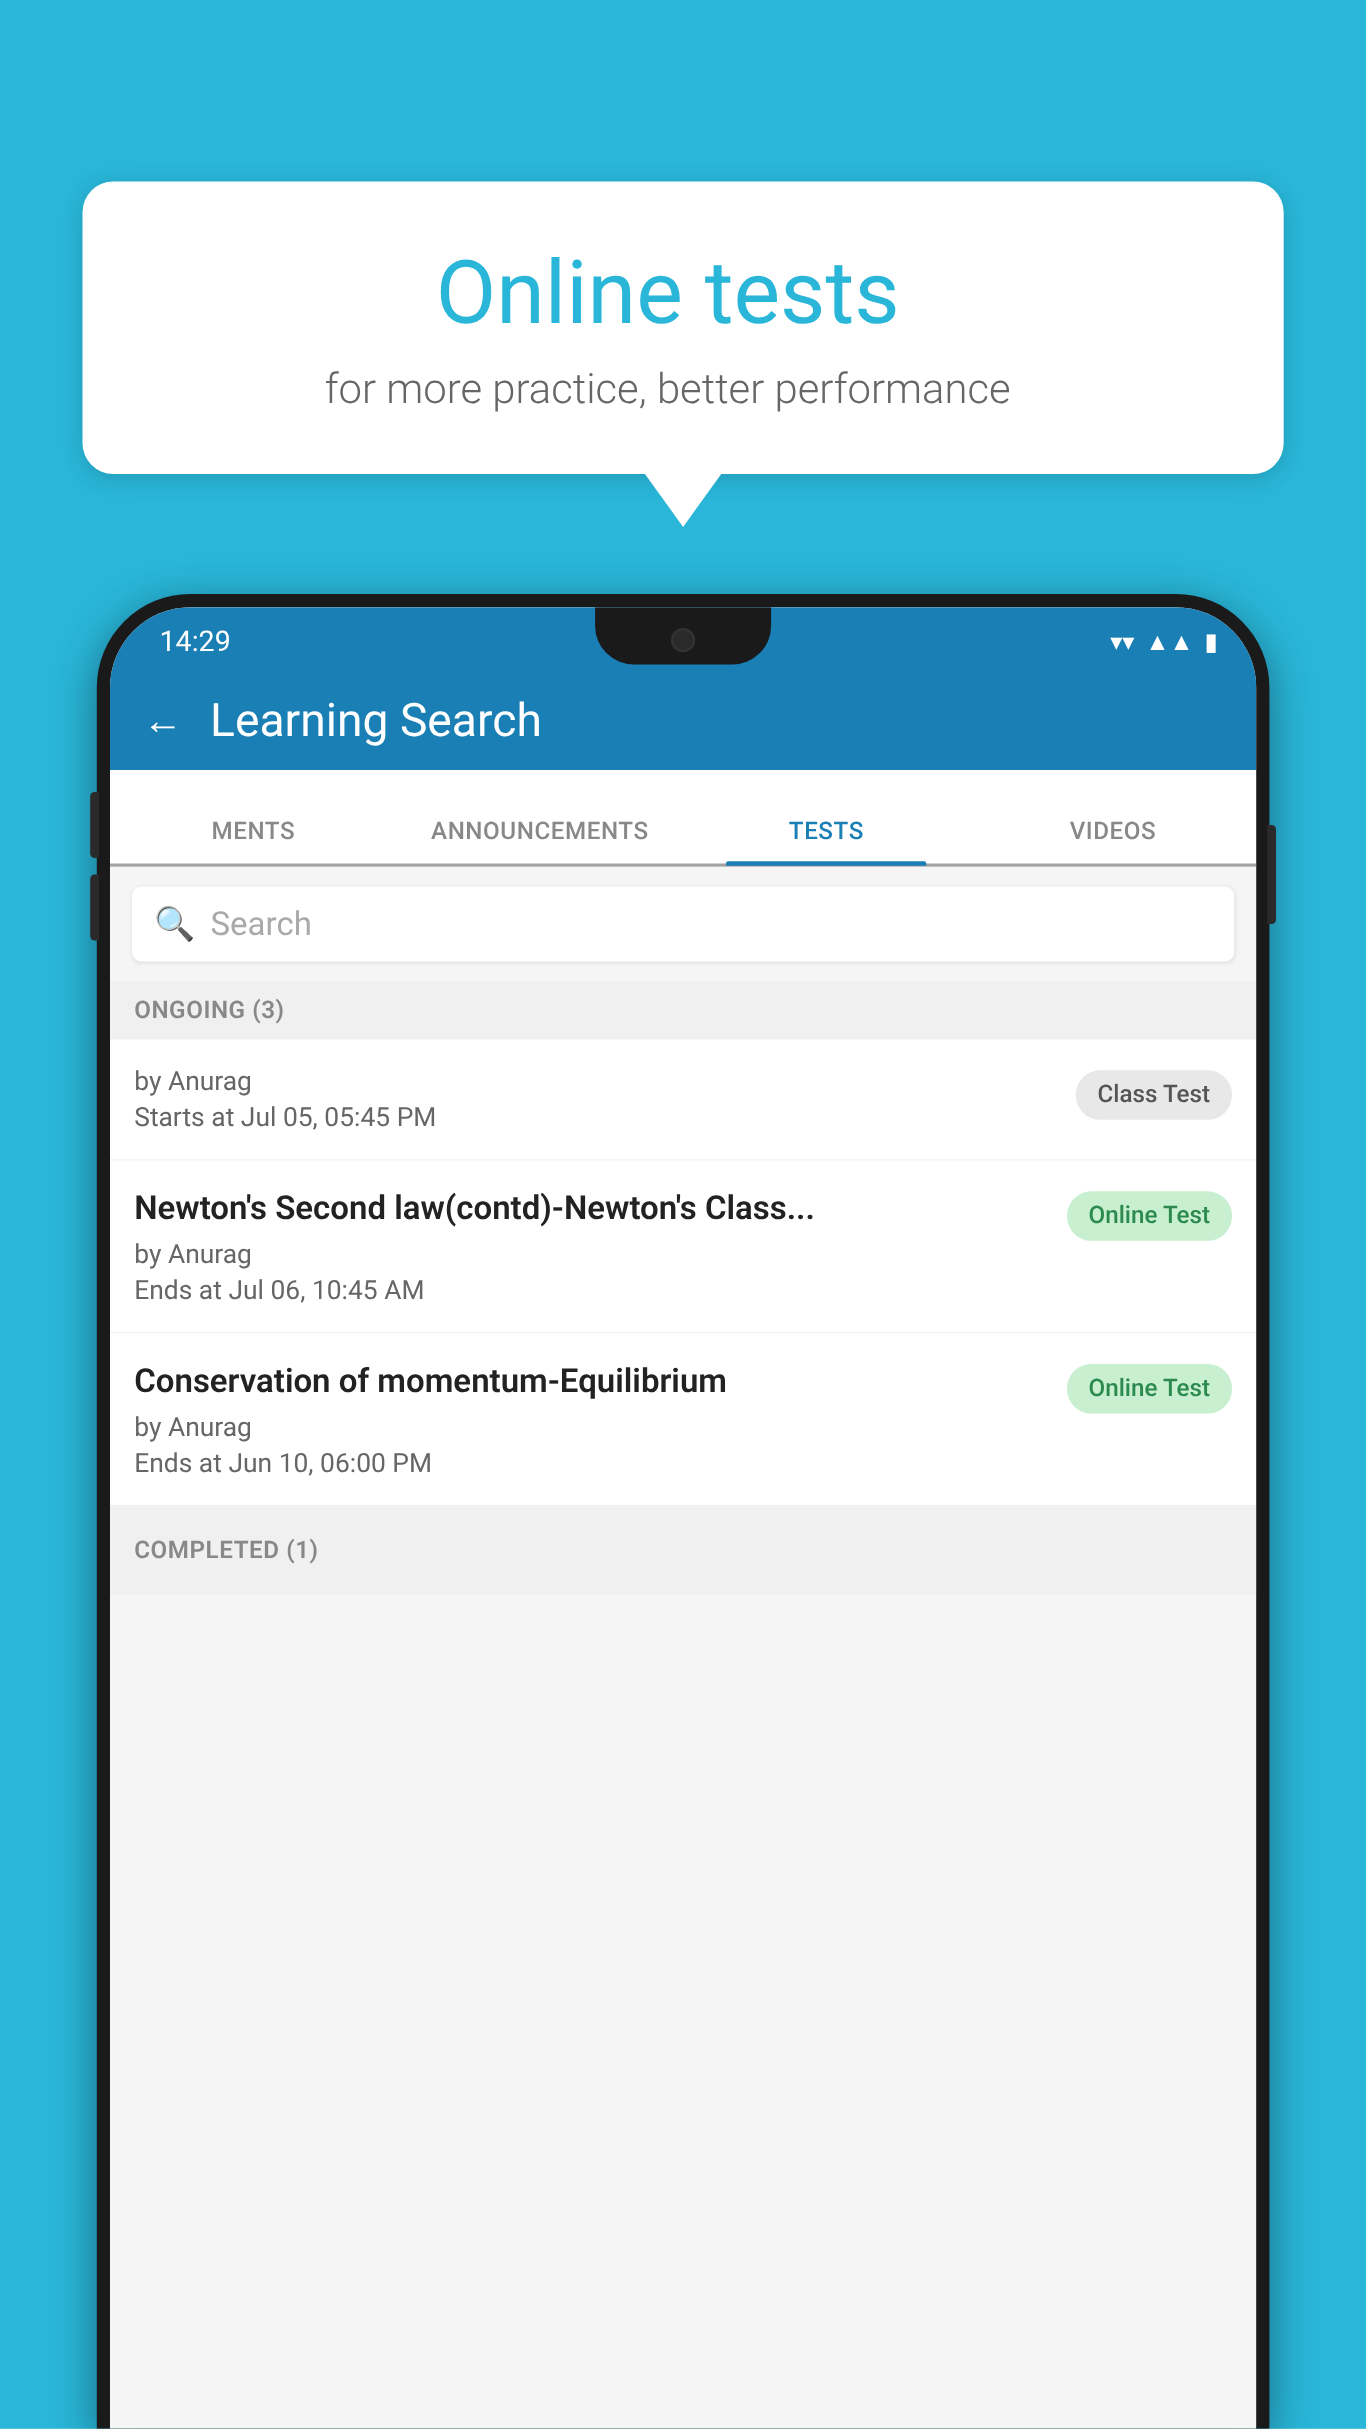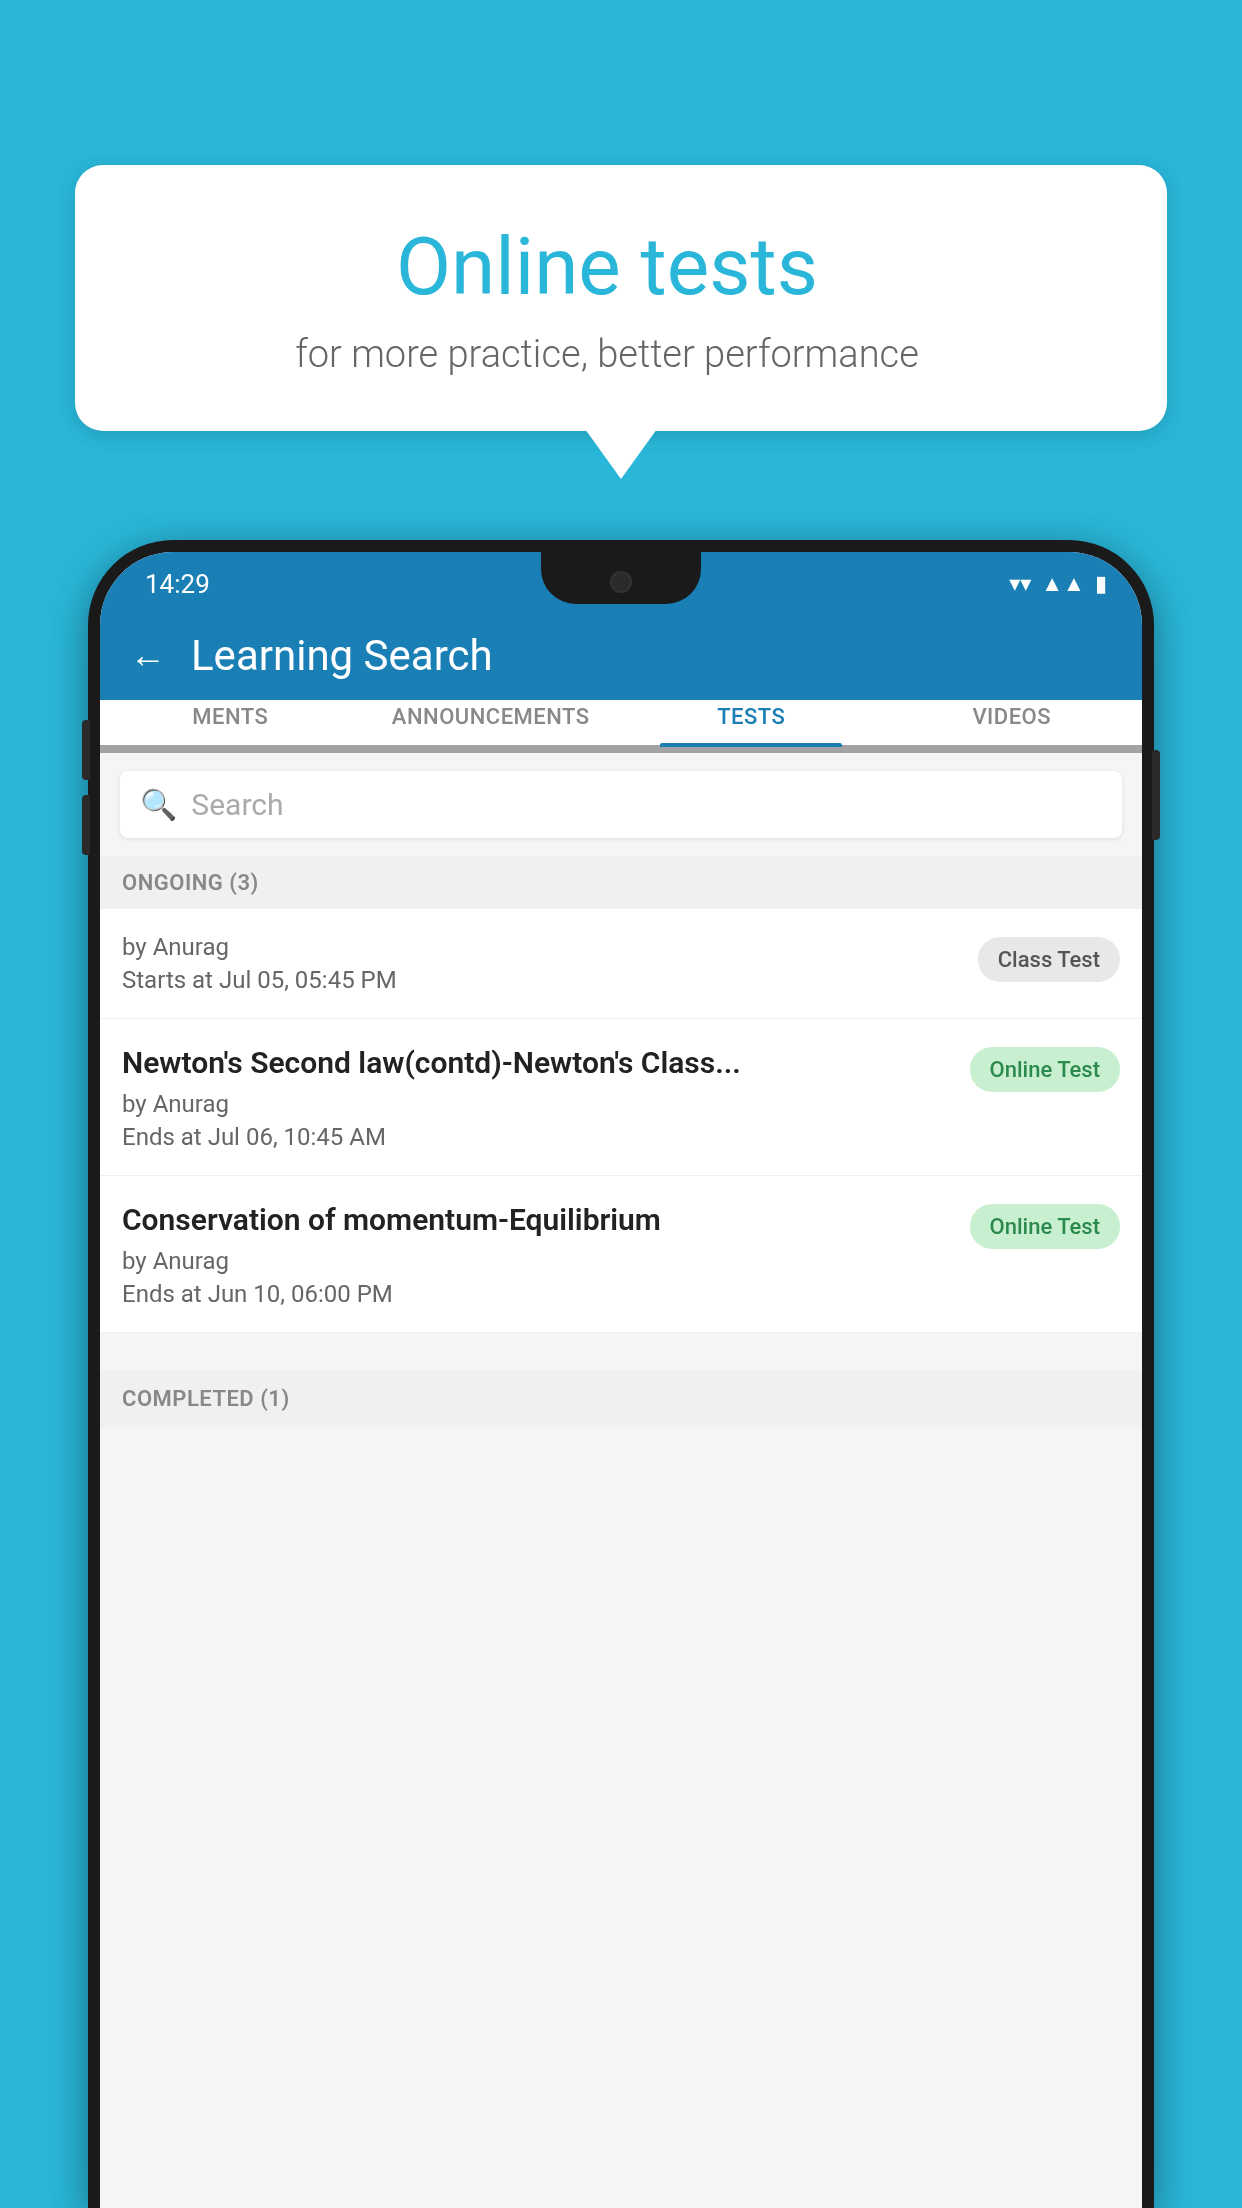--- a/index.html
+++ b/index.html
@@ -150,22 +150,22 @@
     .app-title {
       color: white;
       font-size: 42px;
       font-weight: 400;
     }
 
     
     .tabs-bar {
       background: white;
       display: flex;
-      border-bottom: 8px solid #a3a3a3;
-      height: 53px;
+      border-bottom: 3px solid #a3a3a3;
+      height: 88px;
       align-items: flex-end;
     }
 
     .tab-item {
       flex: 1;
       text-align: center;
       padding: 0 8px 16px;
       font-size: 22px;
       font-weight: 500;
       color: #888;
@@ -274,26 +274,25 @@
     }
 
     .badge-online {
       background: #c8f0d0;
       color: #2d8a4e;
     }
 
     
     .completed-header {
       background: #f0f0f0;
-      padding: 16px 22px;
+      padding: 28px 22px;
       font-size: 22px;
       color: #888;
       font-weight: 600;
       letter-spacing: 0.5px;
-      margin-top: 37px;
     }
 
     
     .phone-side-btn-left {
       position: absolute;
       left: -6px;
       top: 180px;
       width: 8px;
       height: 60px;
       background: #2a2a2a;

